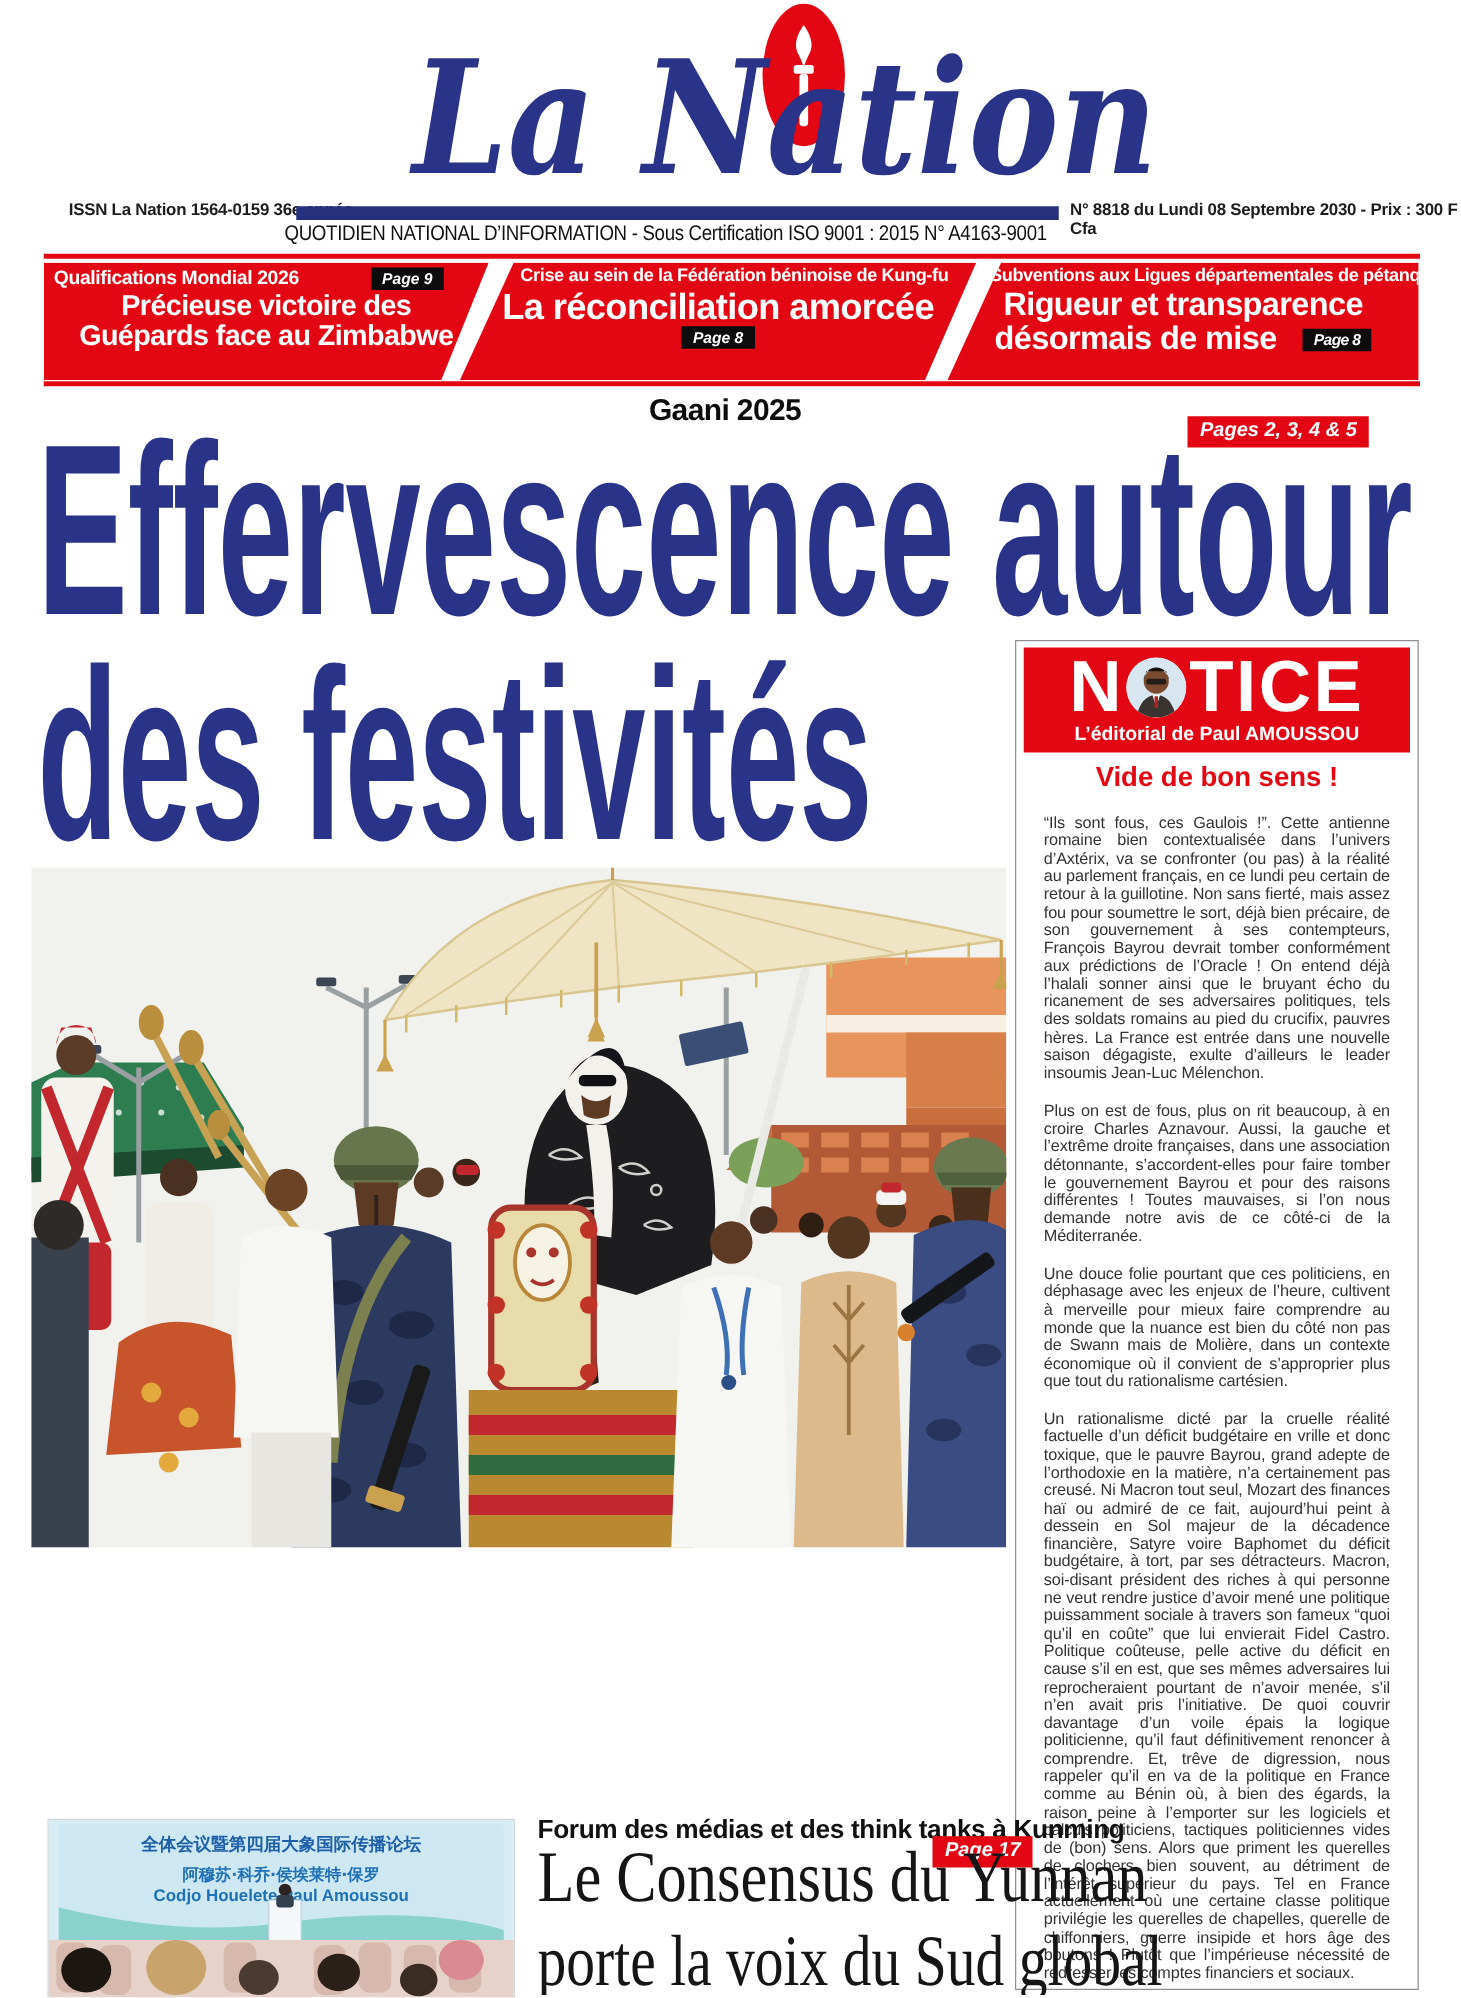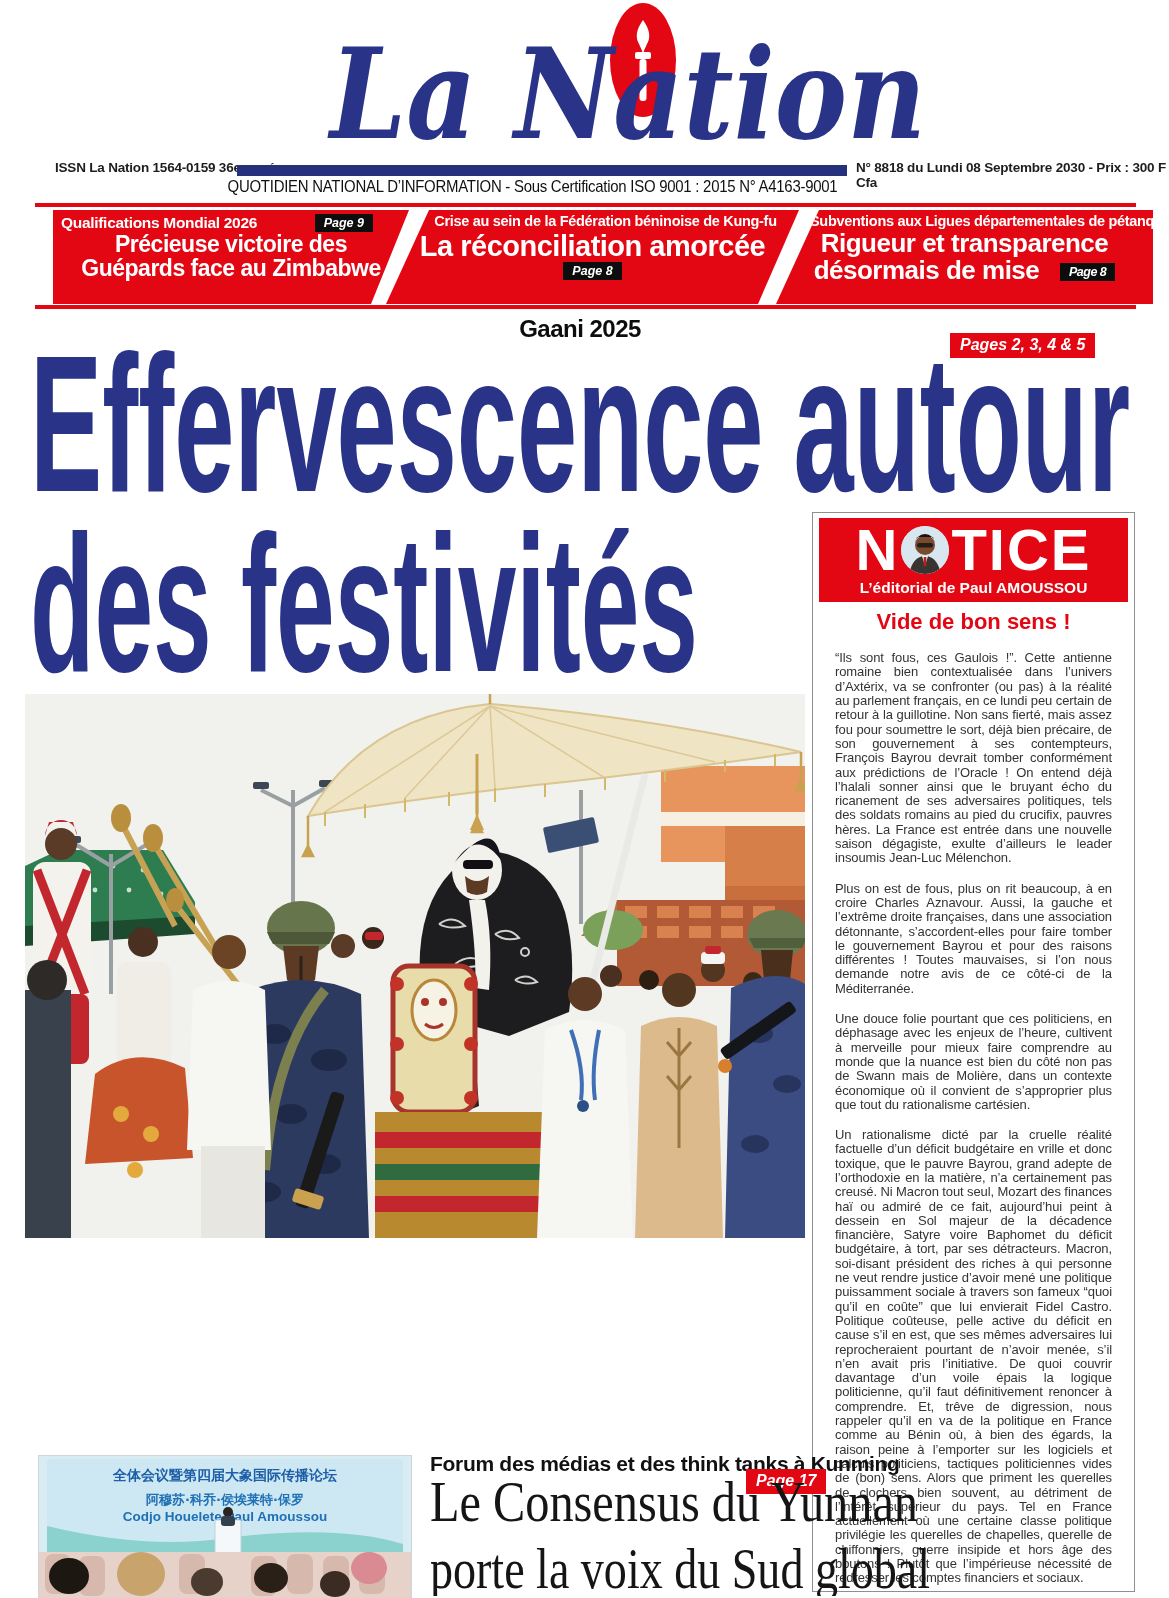--- a/index.html
+++ b/index.html
@@ -10,21 +10,21 @@
   
   .issn{top:160px;left:55px;font-size:13.5px;font-weight:bold;color:#1d1d1d;letter-spacing:-0.2px;}
   .blue-bar{top:165px;left:237px;width:610px;height:11px;background:#26317e;}
   .edition{top:160px;left:856px;font-size:13.5px;font-weight:bold;color:#1d1d1d;letter-spacing:-0.2px;}
   .tagline{top:177px;left:160px;width:745px;text-align:center;font-size:17px;font-weight:normal;color:#111;}
   .tagline span{display:inline-block;transform:scaleX(.88);transform-origin:center;white-space:nowrap;letter-spacing:-0.3px;}
 
   .rule{left:35px;width:1101px;height:4px;background:#e30613;}
 
   
-  .banners{top:210px;left:53px;width:1100px;height:94px;border-radius:17px;}
+  .banners{top:210px;left:35px;width:1100px;height:94px;border-radius:17px;}
   .red-banner{position:absolute;top:0;height:100%;background:#e30613;color:#fff;}
   .b1{left:0;width:356px;clip-path:polygon(0 0,100% 0,calc(100% - 38px) 100%,0 100%);}
   .b2{left:333px;width:413px;clip-path:polygon(43px 0,100% 0,calc(100% - 41px) 100%,0 100%);}
   .b3{left:723px;width:377px;clip-path:polygon(43px 0,100% 0,100% 100%,0 100%);}
   .b-kicker{font-weight:bold;font-size:15.5px;white-space:nowrap;letter-spacing:-0.3px;}
   .b-head{font-weight:bold;text-align:center;line-height:1.04;letter-spacing:-0.5px;}
   .pg-badge{display:inline-block;background:#0d0d0d;color:#fff;font-style:italic;font-weight:bold;
             font-size:12.5px;padding:1px 9px;line-height:1.3;}
   .pg-badge-red{display:inline-block;background:#e30613;color:#fff;font-style:italic;font-weight:bold;
             font-size:16px;padding:2px 10px;line-height:1.3;margin-top:16px;}

